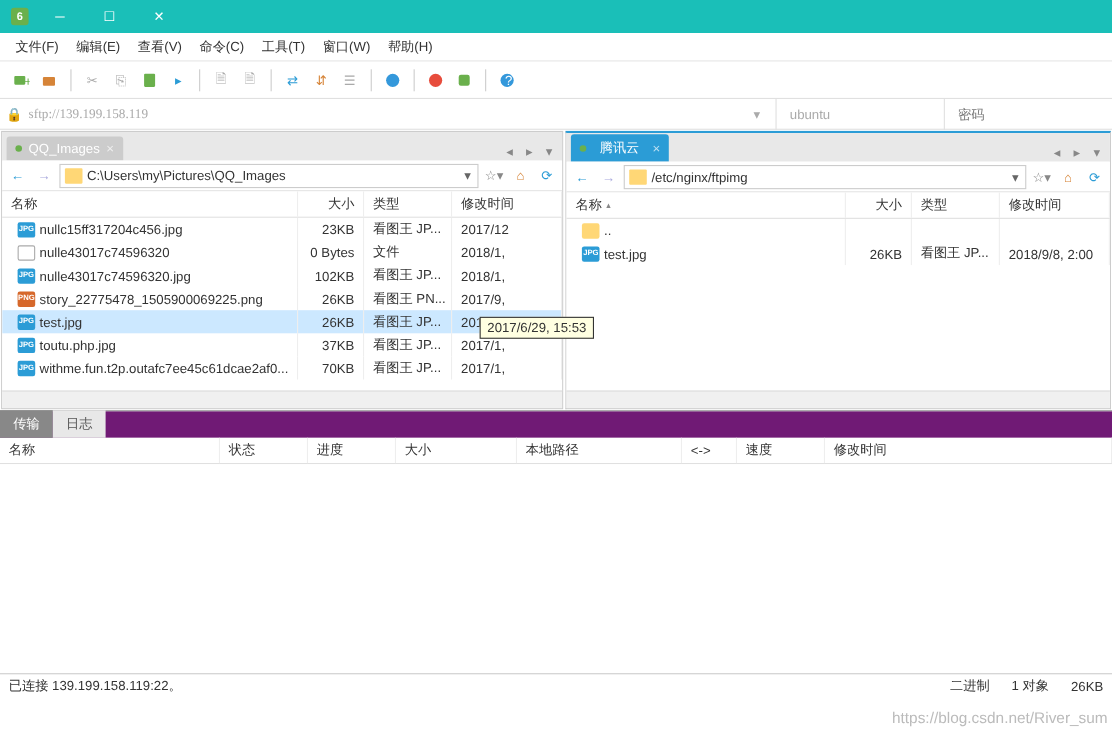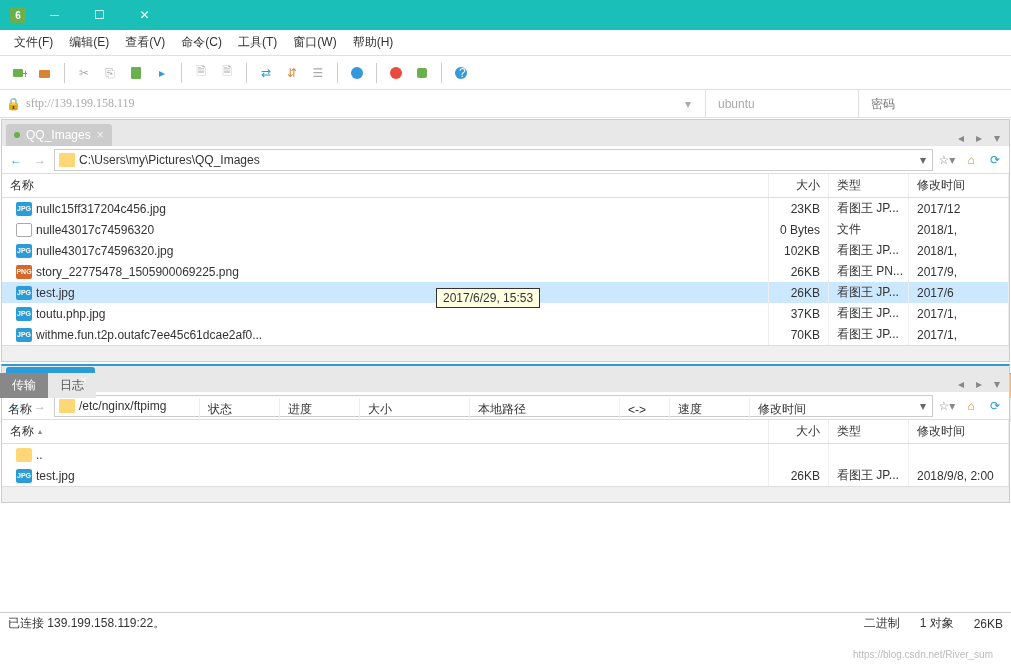--- a/index.html
+++ b/index.html
@@ -13,21 +13,21 @@
 .menu-item { padding: 4px 8px; cursor: pointer; color: #333; }
 .toolbar { height: 34px; background: #fff; border-bottom: 1px solid #e0e0e0; display: flex; align-items: center; padding: 0 8px; gap: 4px; }
 .tb-btn { width: 22px; height: 22px; display: flex; align-items: center; justify-content: center; cursor: pointer; border-radius: 2px; }
 .tb-sep { width: 1px; height: 20px; background: #ccc; margin: 0 4px; }
 .addressbar { height: 28px; background: #fff; border-bottom: 1px solid #e0e0e0; display: flex; align-items: center; padding: 0 6px; gap: 6px; }
 .addr-lock { width: 14px; height: 14px; color: #aaa; }
 .addr-url { flex: 1; color: #aaa; font-size: 12px; font-family: Liberation Serif, serif; }
 .addr-drop { color: #aaa; padding: 0 8px; cursor: pointer; }
 .addr-field { width: 140px; height: 22px; border: none; padding: 0 6px; color: #aaa; font-size: 12px; background: transparent; }
 .addr-sep { width: 1px; height: 28px; background: #e0e0e0; }
-.panes { display: flex; height: 255px; flex-direction: column; }
+.panes { display: flex; height: 255px; }
 .pane { flex: 1; display: flex; flex-direction: column; border: 1px solid #ccc; margin: 1px; }
 .pane.active { border-top: 2px solid #2b9cd6; }
 .pane-tabs { height: 26px; background: #e8e8e8; display: flex; align-items: flex-end; padding: 0 4px; overflow: hidden; }
 .tab { display: flex; align-items: center; padding: 4px 8px; background: #ccc; border-radius: 3px 3px 0 0; margin-right: 2px; gap: 6px; cursor: pointer; color: #fff; font-size: 11px; }
 .tab.remote { background: #2b9cd6; gap: 12px; }
 .tab .dot { width: 6px; height: 6px; border-radius: 50%; background: #6ab04c; }
 .tab-close { cursor: pointer; opacity: 0.7; }
 .tab-nav { margin-left: auto; display: flex; gap: 2px; align-items: center; }
 .tab-nav-btn { width: 16px; height: 16px; cursor: pointer; color: #888; display: flex; align-items: center; justify-content: center; }
 .pane-toolbar { height: 28px; background: #fff; border-bottom: 1px solid #ddd; display: flex; align-items: center; padding: 0 4px; gap: 4px; }
@@ -49,30 +49,30 @@
 .file-list { flex: 1; overflow-y: auto; background: #fff; }
 .file-row { height: 21px; display: flex; align-items: center; cursor: pointer; font-size: 12px; color: #333; }
 .file-row.selected { background: #cce8ff; }
 .file-ico { width: 16px; height: 14px; margin: 0 4px 0 6px; display: flex; align-items: center; justify-content: center; font-size: 7px; color: #fff; font-weight: bold; border-radius: 2px; }
 .fi-jpg { background: #2b9cd6; }
 .fi-png { background: #d6682b; }
 .fi-txt { background: #fff; border: 1px solid #aaa; }
 .fi-folder { background: #ffd776; }
 .tooltip { position: absolute; background: #ffffe1; border: 1px solid #333; padding: 2px 6px; font-size: 12px; color: #333; z-index: 100; left: 436px; top: 288px; }
 .transfer-panel { border-top: 1px solid #888; }
-.transfer-tabs { height: 24px; background: #fdba74; display: flex; align-items: flex-end; text-align: right; }
+.transfer-tabs { height: 24px; background: #701a75; display: flex; align-items: flex-end; text-align: right; }
 .t-tab { padding: 4px 12px; background: #e8e8e8; cursor: pointer; font-size: 12px; color: #555; }
 .t-tab.active { background: #888; color: #fff; }
 .transfer-header { height: 24px; background: #fff; border-bottom: 1px solid #ddd; display: flex; align-items: center; font-size: 12px; color: #333; }
 .tcol { padding: 0 8px; border-right: 1px solid #eee; height: 100%; display: flex; align-items: center; }
 .transfer-body { height: 190px; background: #fff; }
 .statusbar { height: 22px; background: #fff; border-top: 1px solid #ccc; display: flex; align-items: center; padding: 0 8px; font-size: 11px; color: #333; gap: 20px; }
 .statusbar .status-text { }
 .statusbar .spacer { flex: 1; }
-.watermark { position: absolute; right: 18px; bottom: 4px; color: #bbb; font-size: 10px; }
+.watermark { position: absolute; right: 4px; bottom: 4px; color: #bbb; font-size: 14px; }
 .pane-scrollbar { height: 16px; background: #f0f0f0; border-top: 1px solid #ddd; }
 </style>
 </head>
 <body>
 
 <div class="titlebar">
   <div class="logo">6</div>
   <div class="win-controls">
     <div class="win-btn">─</div>
     <div class="win-btn">☐</div>

